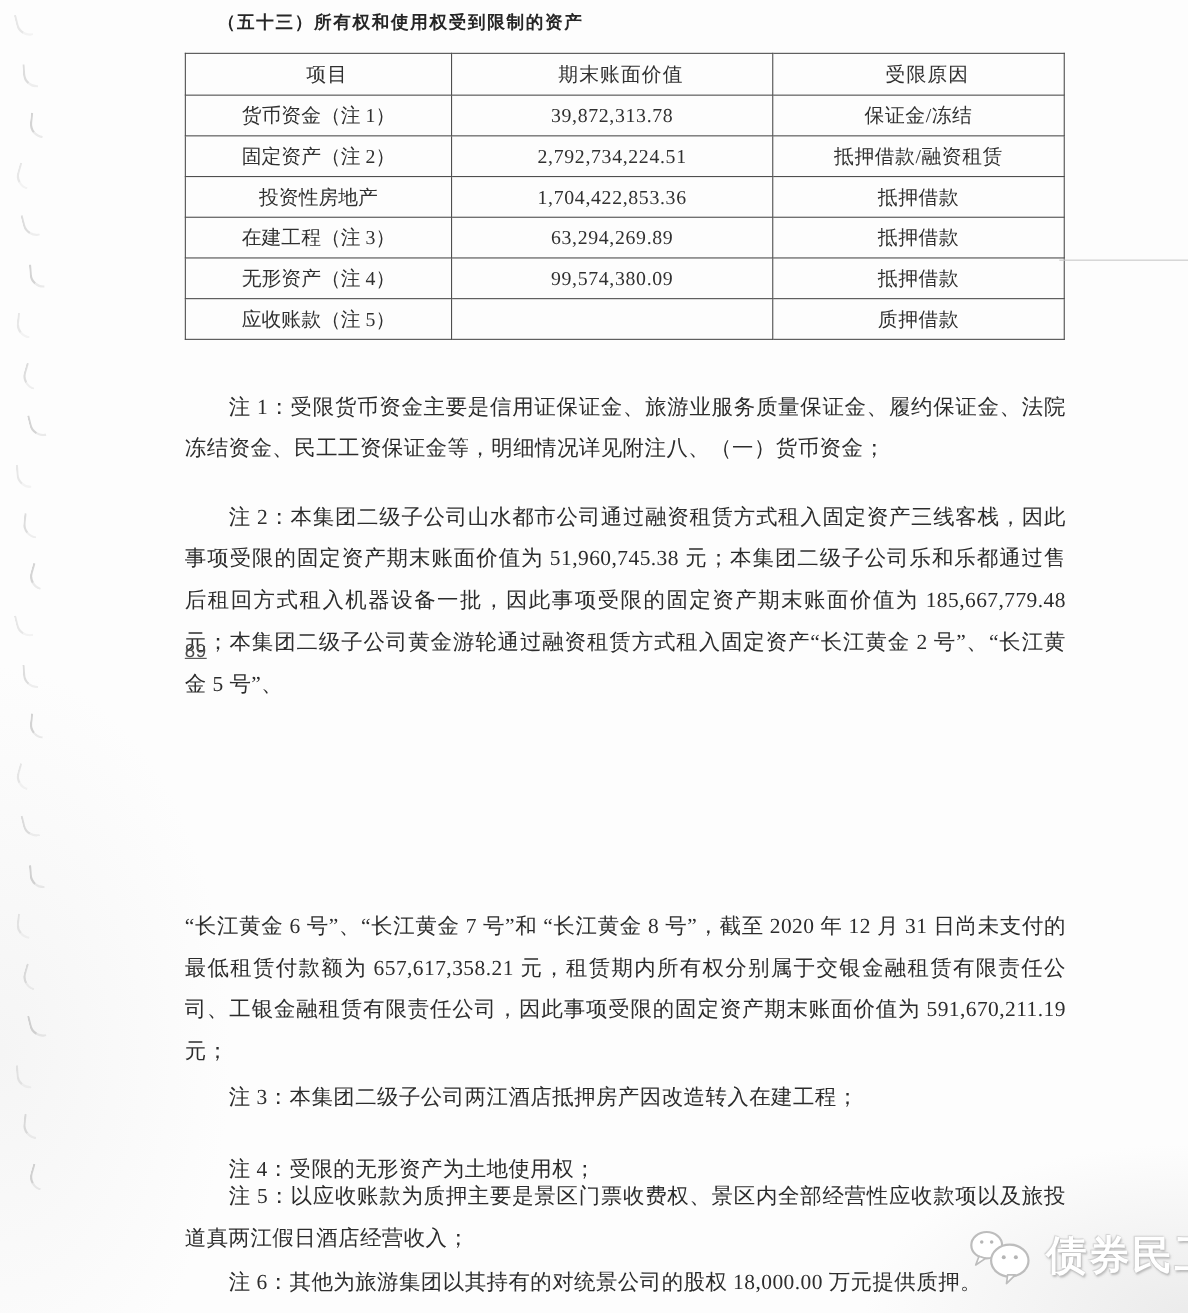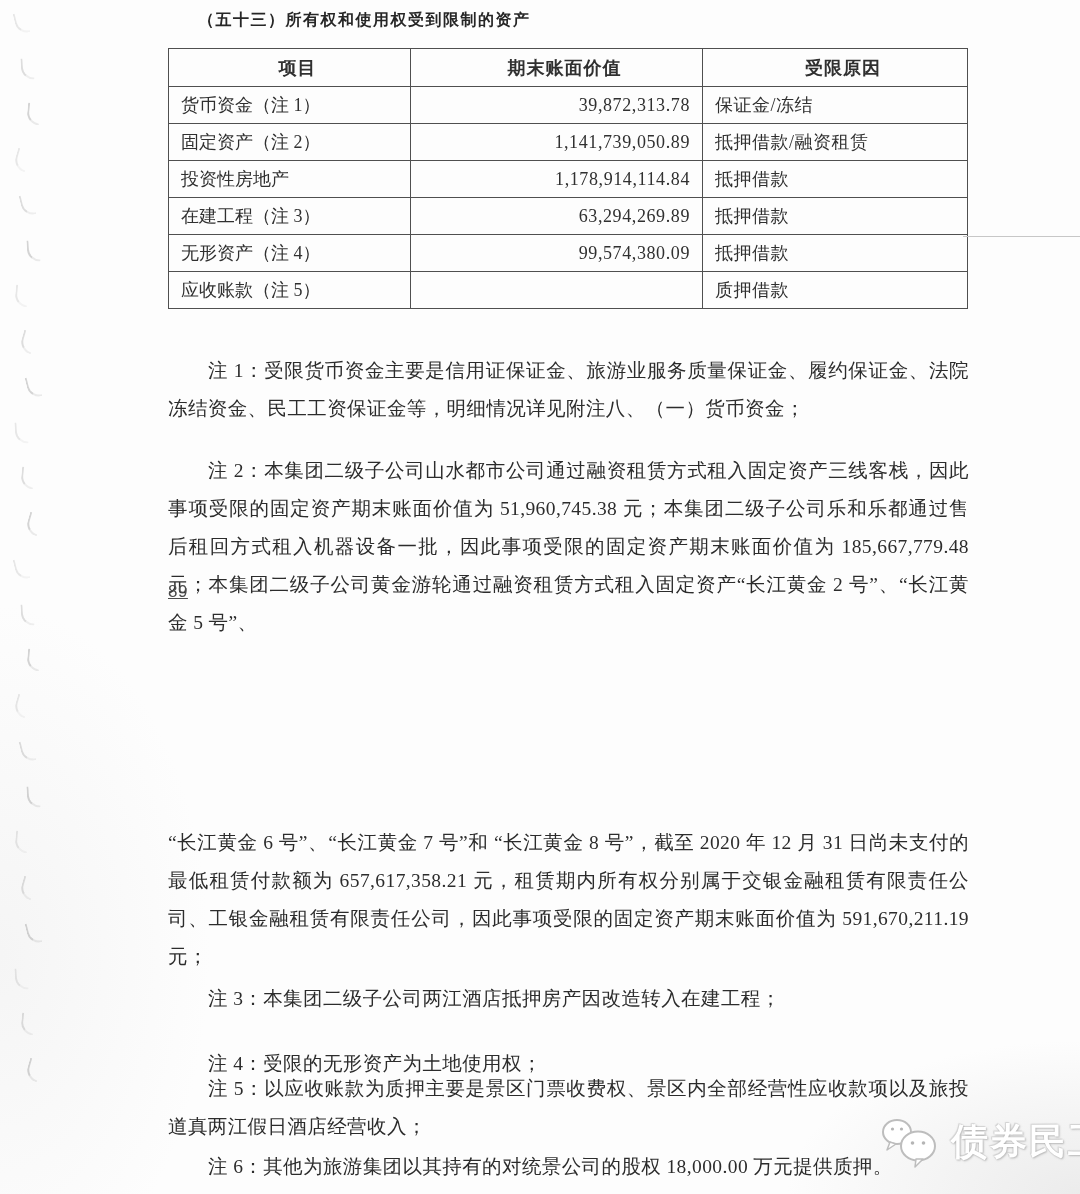--- a/index.html
+++ b/index.html
@@ -30,23 +30,23 @@
     font-size:16px;font-weight:bold;letter-spacing:1.5px;color:#262626;
   }
 
   table.tbl{
     position:absolute;left:168px;top:48px;width:799px;
     border-collapse:collapse;table-layout:fixed;
     font-size:18px;color:#303030;
   }
   .tbl th,.tbl td{
     border:1px solid #4f4f4f;height:36px;padding:0 12px;
-    overflow:hidden;white-space:nowrap;
+    overflow:hidden;white-space:nowrap;text-align:center;
   }
-  .tbl thead th{font-weight:bold;text-align:center;height:37px;letter-spacing:1px;padding-left:28px;}
+  .tbl thead th{font-weight:normal;text-align:center;height:37px;letter-spacing:1px;padding-left:28px;}
   .tbl{border:1.5px solid #474747;}
   .col-item{width:242px;}
   .col-val{width:292px;}
   .col-reason{width:265px;}
   .c-item{text-align:left;}
   .c-val{text-align:right;letter-spacing:.6px;}
   .c-reason{text-align:left;letter-spacing:.5px;}
 
   .para{
     position:absolute;left:168px;width:801px;margin:0;
@@ -125,26 +125,26 @@
       </tr>
     </thead>
     <tbody>
       <tr>
         <td class="c-item">货币资金（注 1）</td>
         <td class="c-val">39,872,313.78</td>
         <td class="c-reason">保证金/冻结</td>
       </tr>
       <tr>
         <td class="c-item">固定资产（注 2）</td>
-        <td class="c-val">1,141,739,050.89</td>
+        <td class="c-val">2,792,734,224.51</td>
         <td class="c-reason">抵押借款/融资租赁</td>
       </tr>
       <tr>
         <td class="c-item">投资性房地产</td>
-        <td class="c-val">1,178,914,114.84</td>
+        <td class="c-val">1,704,422,853.36</td>
         <td class="c-reason">抵押借款</td>
       </tr>
       <tr>
         <td class="c-item">在建工程（注 3）</td>
         <td class="c-val">63,294,269.89</td>
         <td class="c-reason">抵押借款</td>
       </tr>
       <tr>
         <td class="c-item">无形资产（注 4）</td>
         <td class="c-val">99,574,380.09</td>

